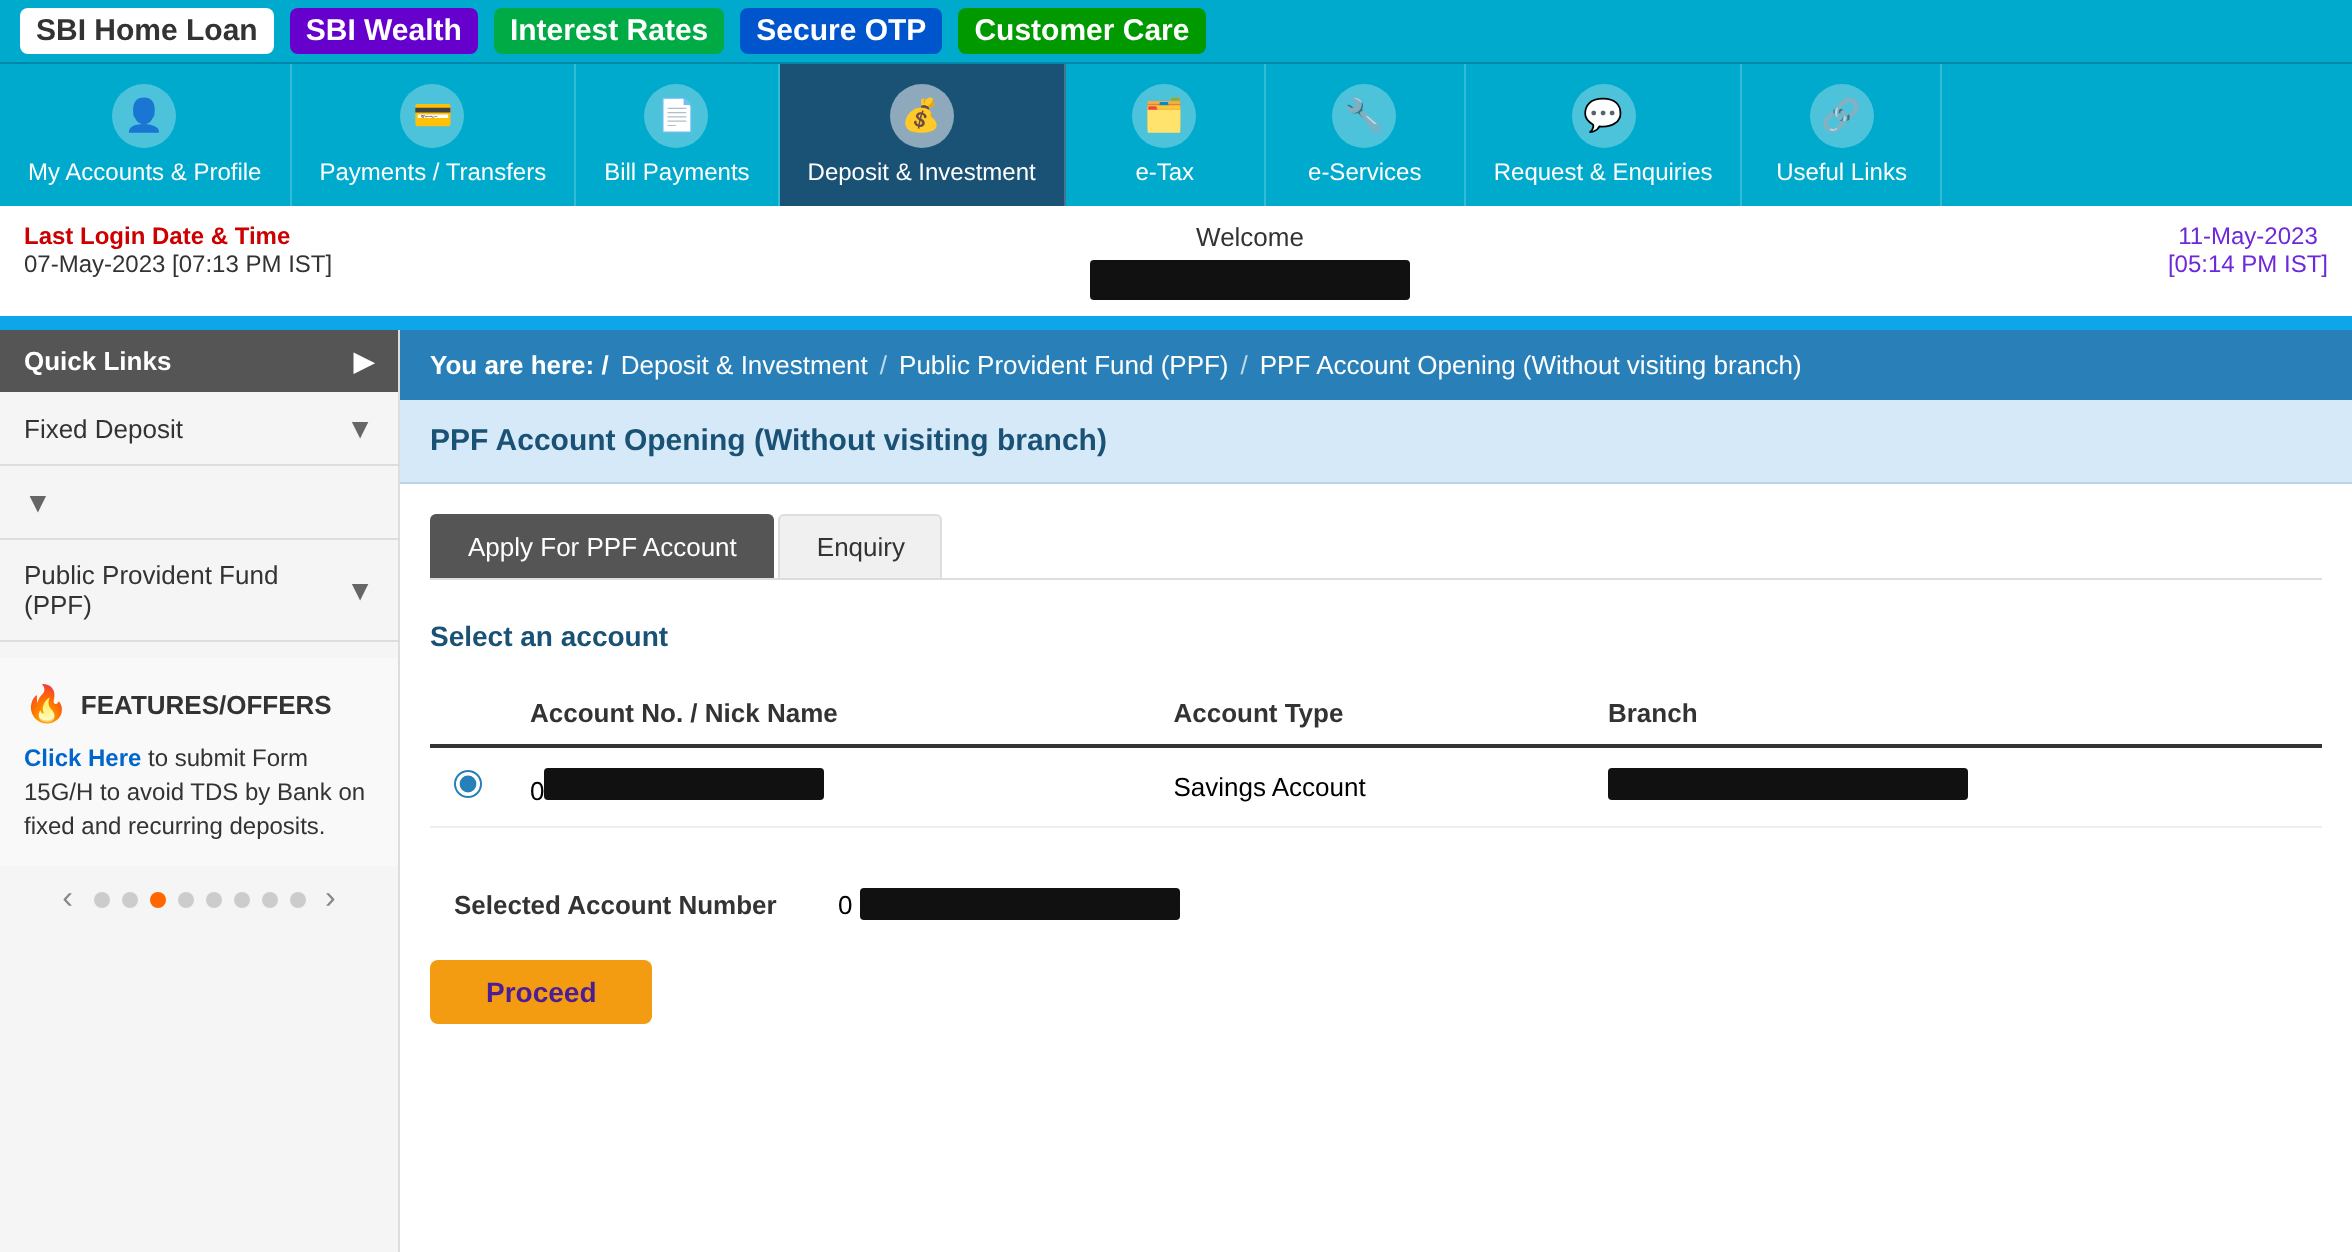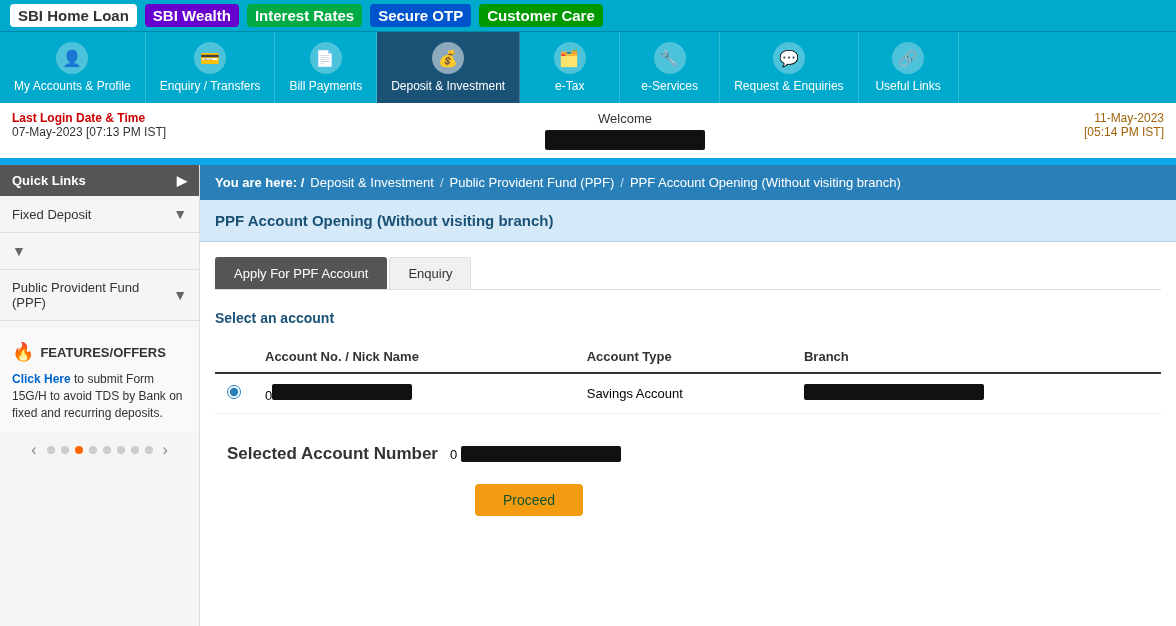--- a/index.html
+++ b/index.html
@@ -88,21 +88,21 @@
     }
     .welcome-text { font-size: 13px; color: #333; margin-bottom: 4px; }
     .user-name-box {
       background: #111;
       color: #111;
       width: 160px;
       height: 20px;
       border-radius: 2px;
     }
 
-    .login-time { font-size: 12px; color: #a16207; text-align: right; }
+    .login-time { font-size: 12px; color: #6d28d9; text-align: center; }
 
     
     .sidebar {
       width: 200px;
       background: #f5f5f5;
       border-right: 1px solid #ddd;
       padding: 0;
       flex-shrink: 0;
     }
     .quick-links-header {
@@ -262,42 +262,41 @@
     .redacted-lg { width: 180px; }
 
     .selected-account-row {
       display: flex;
       align-items: center;
       gap: 12px;
       padding: 10px 12px;
       margin-bottom: 10px;
     }
     .selected-account-label {
-      font-size: 17px;
+      font-size: 13px;
       font-weight: bold;
       color: #333;
       min-width: 180px;
     }
     .selected-account-value {
       display: flex;
       align-items: center;
       gap: 4px;
       font-size: 13px;
     }
 
     .proceed-btn {
       background: #f39c12;
-      color: #14532d;
+      color: #4c1d95;
       border: none;
       padding: 8px 28px;
       font-size: 14px;
-      font-weight: normal;
+      font-weight: bold;
       border-radius: 4px;
       cursor: pointer;
-      margin-left: 260px;
     }
 
     input[type="radio"] {
       accent-color: #2980b9;
       width: 14px;
       height: 14px;
     }
   </style>
 </head>
 <body>
@@ -310,21 +309,21 @@
   <div class="top-banner-item care">Customer Care</div>
 </div>
 
 <div class="nav-bar">
   <div class="nav-item">
     <div class="nav-icon">👤</div>
     <span>My Accounts &amp; Profile</span>
   </div>
   <div class="nav-item">
     <div class="nav-icon">💳</div>
-    <span>Enquiry / Transfers</span>
+    <span>Payments / Transfers</span>
   </div>
   <div class="nav-item">
     <div class="nav-icon">📄</div>
     <span>Bill Payments</span>
   </div>
   <div class="nav-item active">
     <div class="nav-icon">💰</div>
     <span>Deposit &amp; Investment</span>
   </div>
   <div class="nav-item">

